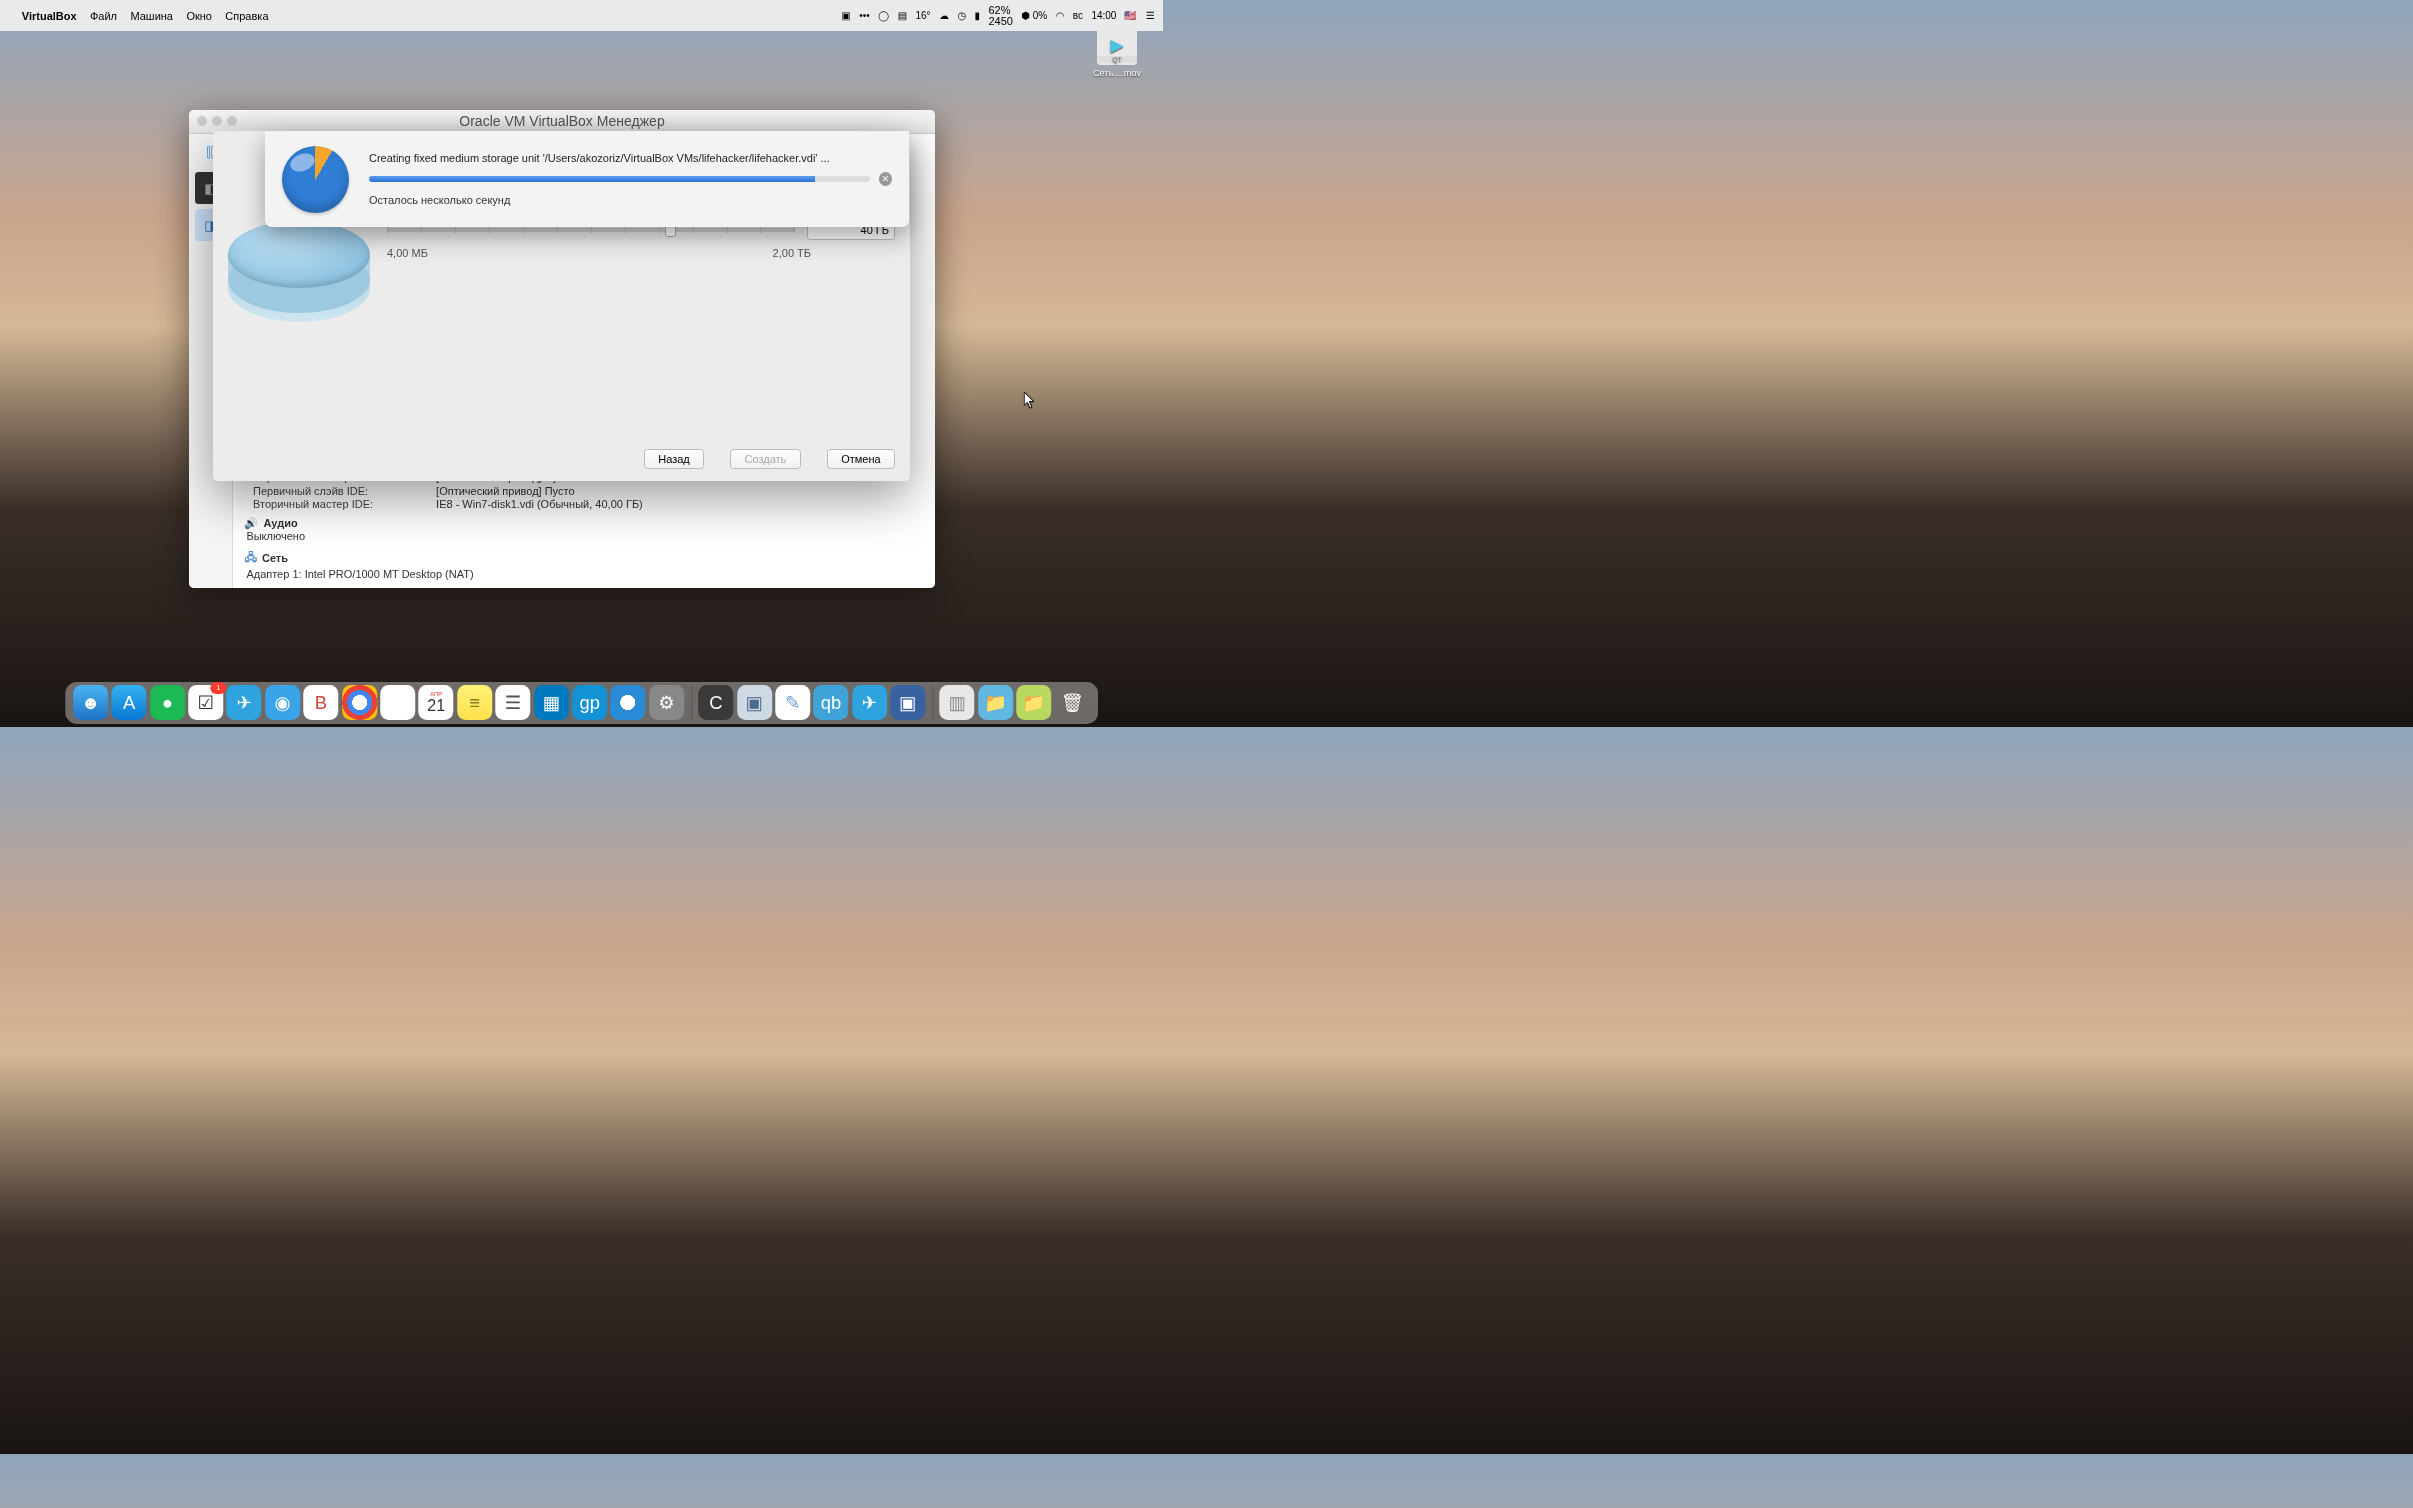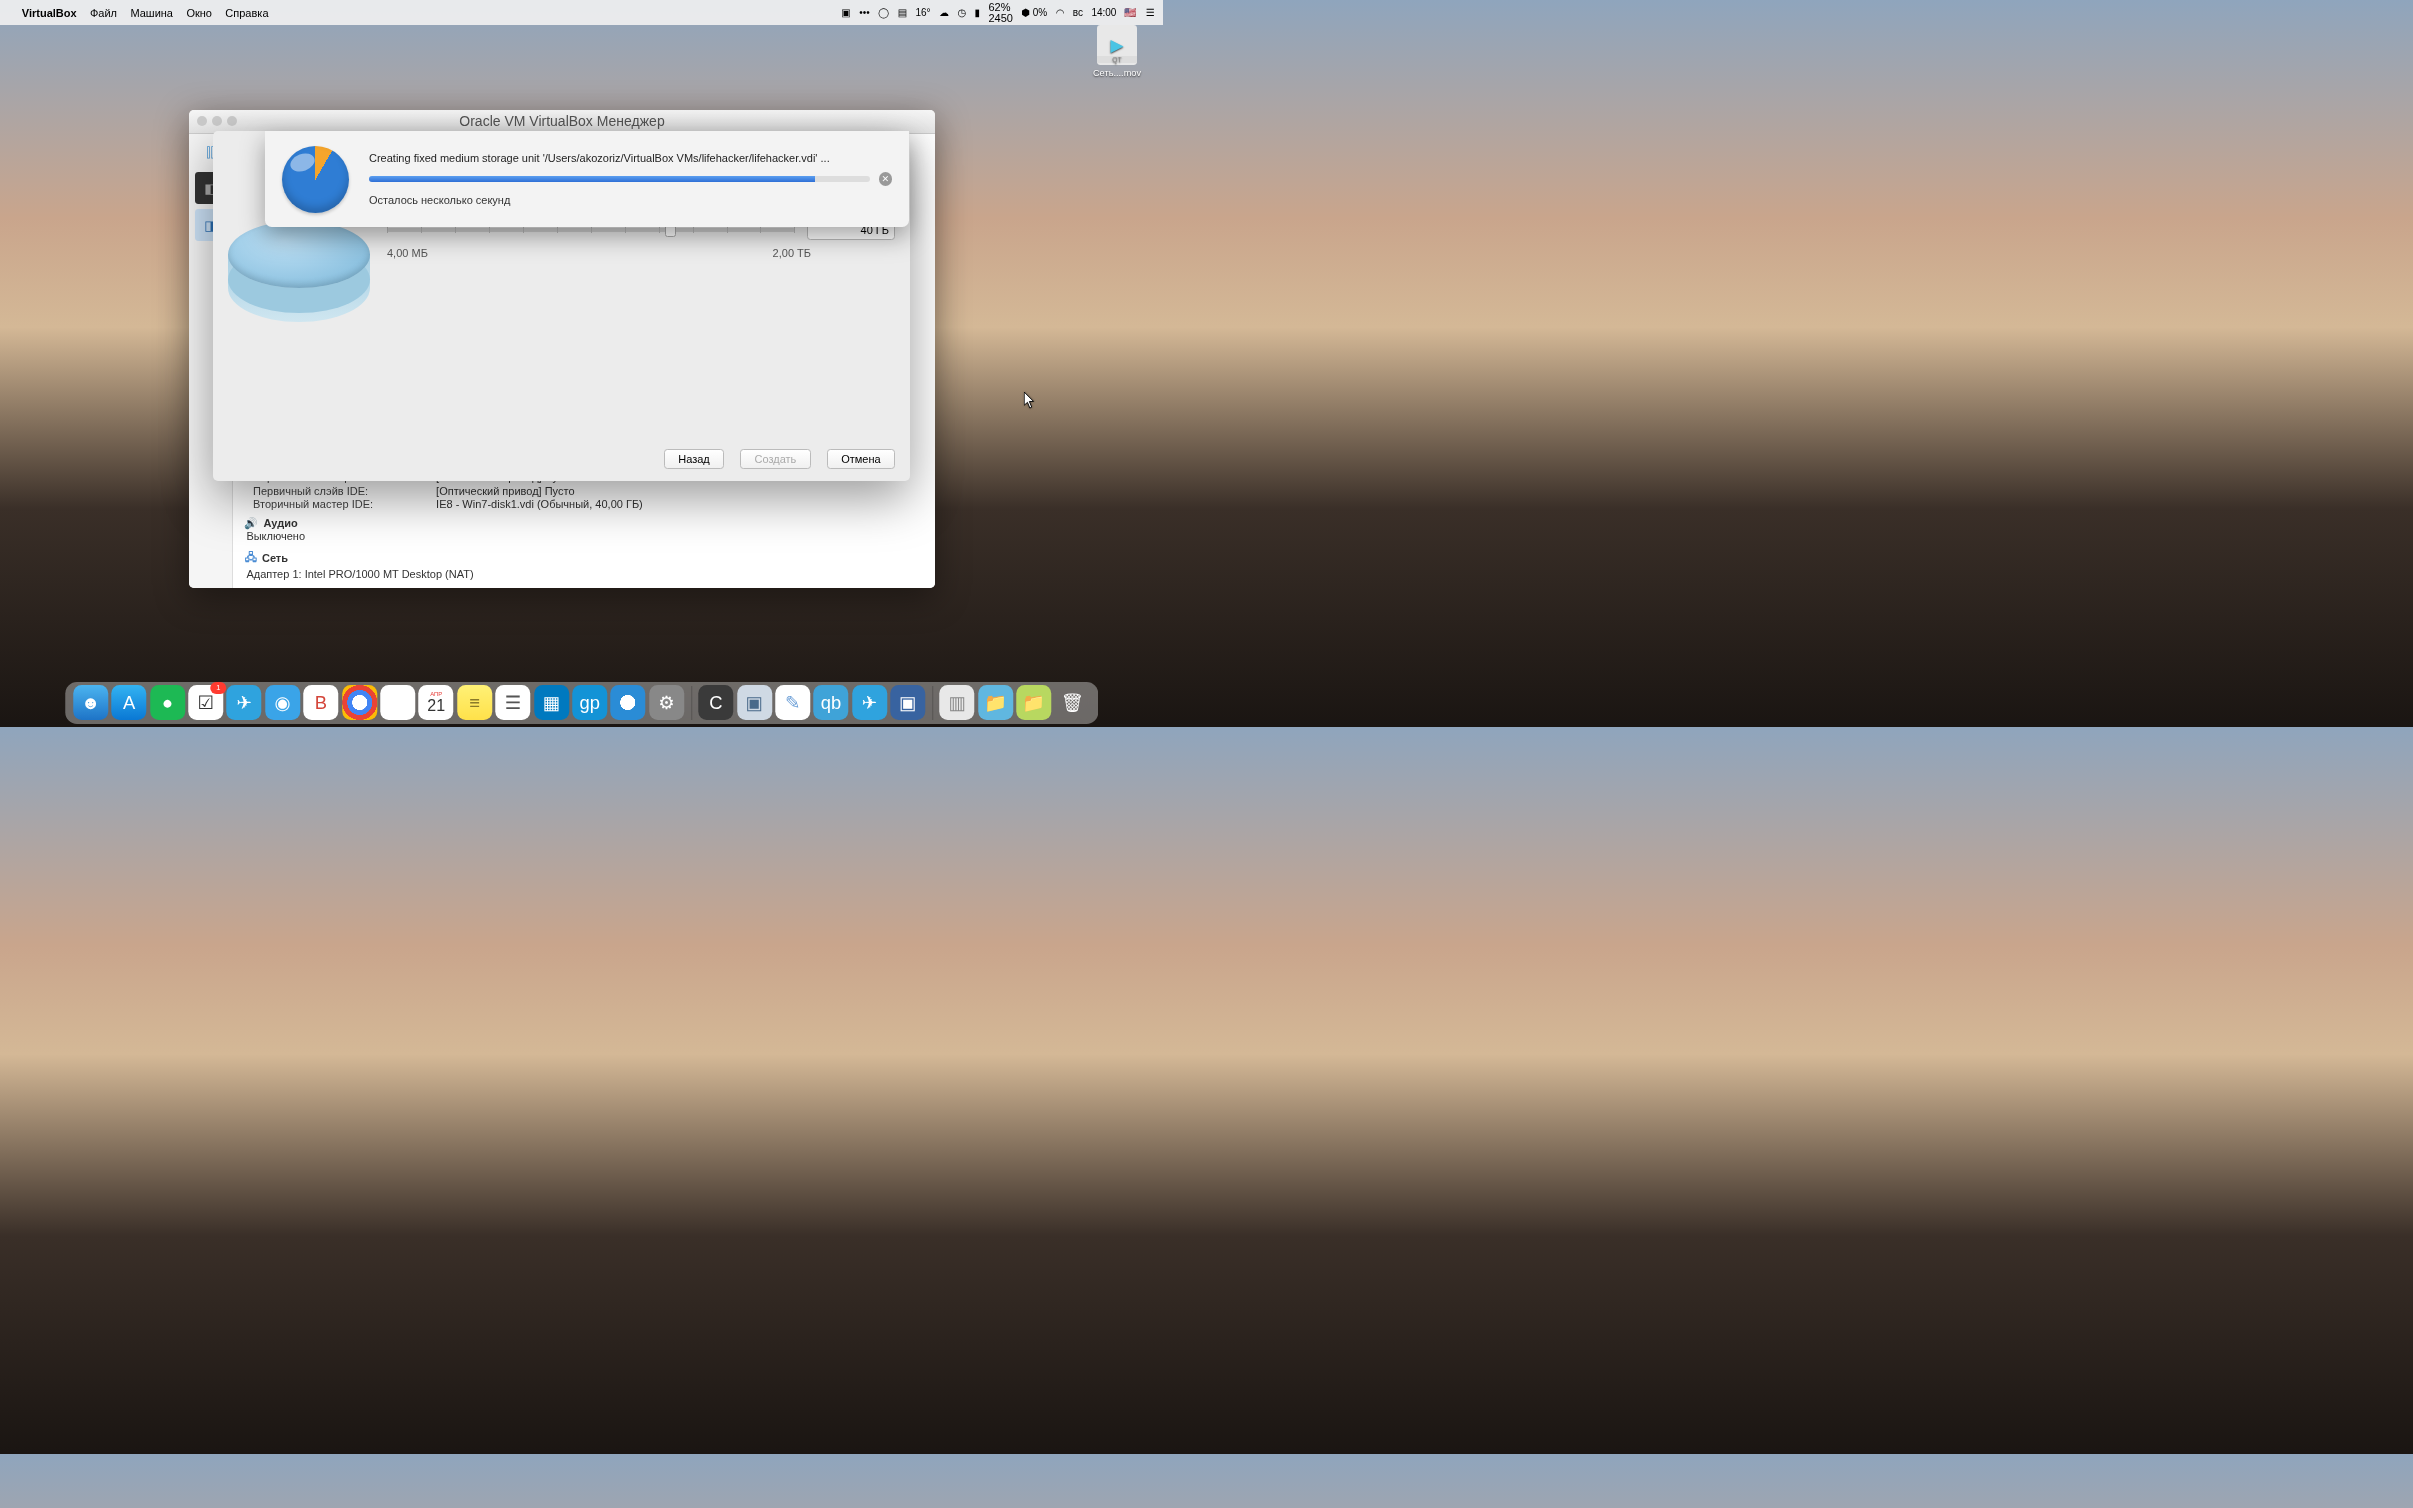--- a/index.html
+++ b/index.html
@@ -1,19 +1,19 @@
 <!DOCTYPE html>
 <html style="font-size:13.4px"><head>
 <meta charset="utf-8">
 <style>
 * { margin: 0; padding: 0; box-sizing: border-box; font-family: -apple-system, BlinkMacSystemFont, "Helvetica Neue", sans-serif; }
 body { width: 1163px; height: 727px; overflow: hidden; position: relative; background: linear-gradient(to bottom, #8fa5bd 0%, #c9a58c 30%, #d4b896 45%, #3a2f28 70%, #1a1512 100%); }
 
 
-.menubar { position: absolute; top: 0; left: 0; right: 0; height: 25px; background: rgba(240,240,240,0.92); display: flex; align-items: center; padding: 0 8.4px; font-size: 11px; justify-content: space-between; }
+.menubar { position: absolute; top: 0; left: 0; right: 0; height: 31px; background: rgba(240,240,240,0.92); display: flex; align-items: center; padding: 0 8.4px; font-size: 11px; justify-content: space-between; }
 .menubar-left { display: flex; align-items: center; gap: 13.4px; }
 .menubar-left .apple { font-size: 13.4px; }
 .menubar-left span { cursor: default; }
 .menubar-left .appname { font-weight: 600; }
 .menubar-right { display: flex; align-items: center; gap: 8.4px; font-size: 10px; }
 .menubar-right span { cursor: default; }
 
 
 .desktop-file { position: absolute; top: 25px; right: 21px; width: 50px; text-align: center; color: white; font-size: 9.2px; text-shadow: 0 0.8px 1.7px rgba(0,0,0,0.7); }
 .desktop-file .thumb { width: 40px; height: 40px; margin: 0 auto 3.4px; background: #e8e8e8; border-radius: 3.4px; display: flex; align-items: center; justify-content: center; font-size: 17px; color: #4ac4e4; position: relative; }
@@ -52,21 +52,21 @@
 .folder-ico { width: 18.4px; height: 17px; background: #f5c95b; border-radius: 2.5px; position: relative; }
 .wizard-desc { font-size: 11px; color: #333; line-height: 1.4; margin-bottom: 15px; }
 .slider-row { display: flex; align-items: center; gap: 11.7px; }
 .slider-track { flex:1; height: 3.4px; background: #cfcfcf; border-radius: 1.7px; position: relative; }
 .slider-ticks { position:absolute; top:-2.5px; left:0; right:0; height:8.4px; display:flex; justify-content: space-between; }
 .slider-ticks i { width:0.8px; height:6.7px; background:#bbb; display:block; }
 .slider-thumb { position: absolute; top: -5px; width: 11.7px; height: 13.4px; background: #fefefe; border: 0.8px solid #aaa; border-radius: 2.5px; }
 .size-field { width: 88px; height: 20px; border: 0.8px solid #bbb; border-radius: 3.4px; text-align: right; padding: 1.7px 5px; font-size: 11px; background: white; }
 .slider-labels { display: flex; justify-content: space-between; font-size: 11px; color: #555; margin-top: 6.7px; padding-right: 84px; }
 
-.wizard-buttons { position: absolute; bottom: 11.7px; right: 15px; display: flex; gap: 16px; }
+.wizard-buttons { position: absolute; bottom: 11.7px; right: 15px; display: flex; gap: 26px; }
 .wizard-buttons button { height: 20px; padding: 0 13.4px; border-radius: 3.4px; border: 0.8px solid #bbb; background: linear-gradient(#fff,#f0f0f0); font-size: 11px; cursor: pointer; }
 .wizard-buttons button:disabled { color: #aaa; }
 
 
 .progress-sheet { position: absolute; left: 265px; top: 131px; width: 644px; height: 96px; background: #f3f3f3; border-radius: 0 0 6.7px 6.7px; box-shadow: 0 10px 25px rgba(0,0,0,0.35); display: flex; align-items: center; padding: 10px 17px; gap: 20px; z-index: 10; }
 .progress-icon { width: 67px; height: 67px; border-radius: 50%; background: conic-gradient(#f5a52b 0 30deg, #2f7dd4 30deg 360deg); position: relative; flex-shrink: 0; box-shadow: inset 0 -5px 8.4px rgba(0,0,0,0.2), 0 1.7px 3.4px rgba(0,0,0,0.2); }
 .progress-icon::after { content:""; position:absolute; top:8.4px; left:8.4px; width:25px; height:17px; background: rgba(255,255,255,0.45); border-radius: 50%; transform: rotate(-20deg); }
 .progress-body { flex:1; }
 .progress-title { font-size: 11px; color: #222; margin-bottom: 8.4px; }
 .progress-bar-row { display: flex; align-items: center; gap: 8.4px; }

